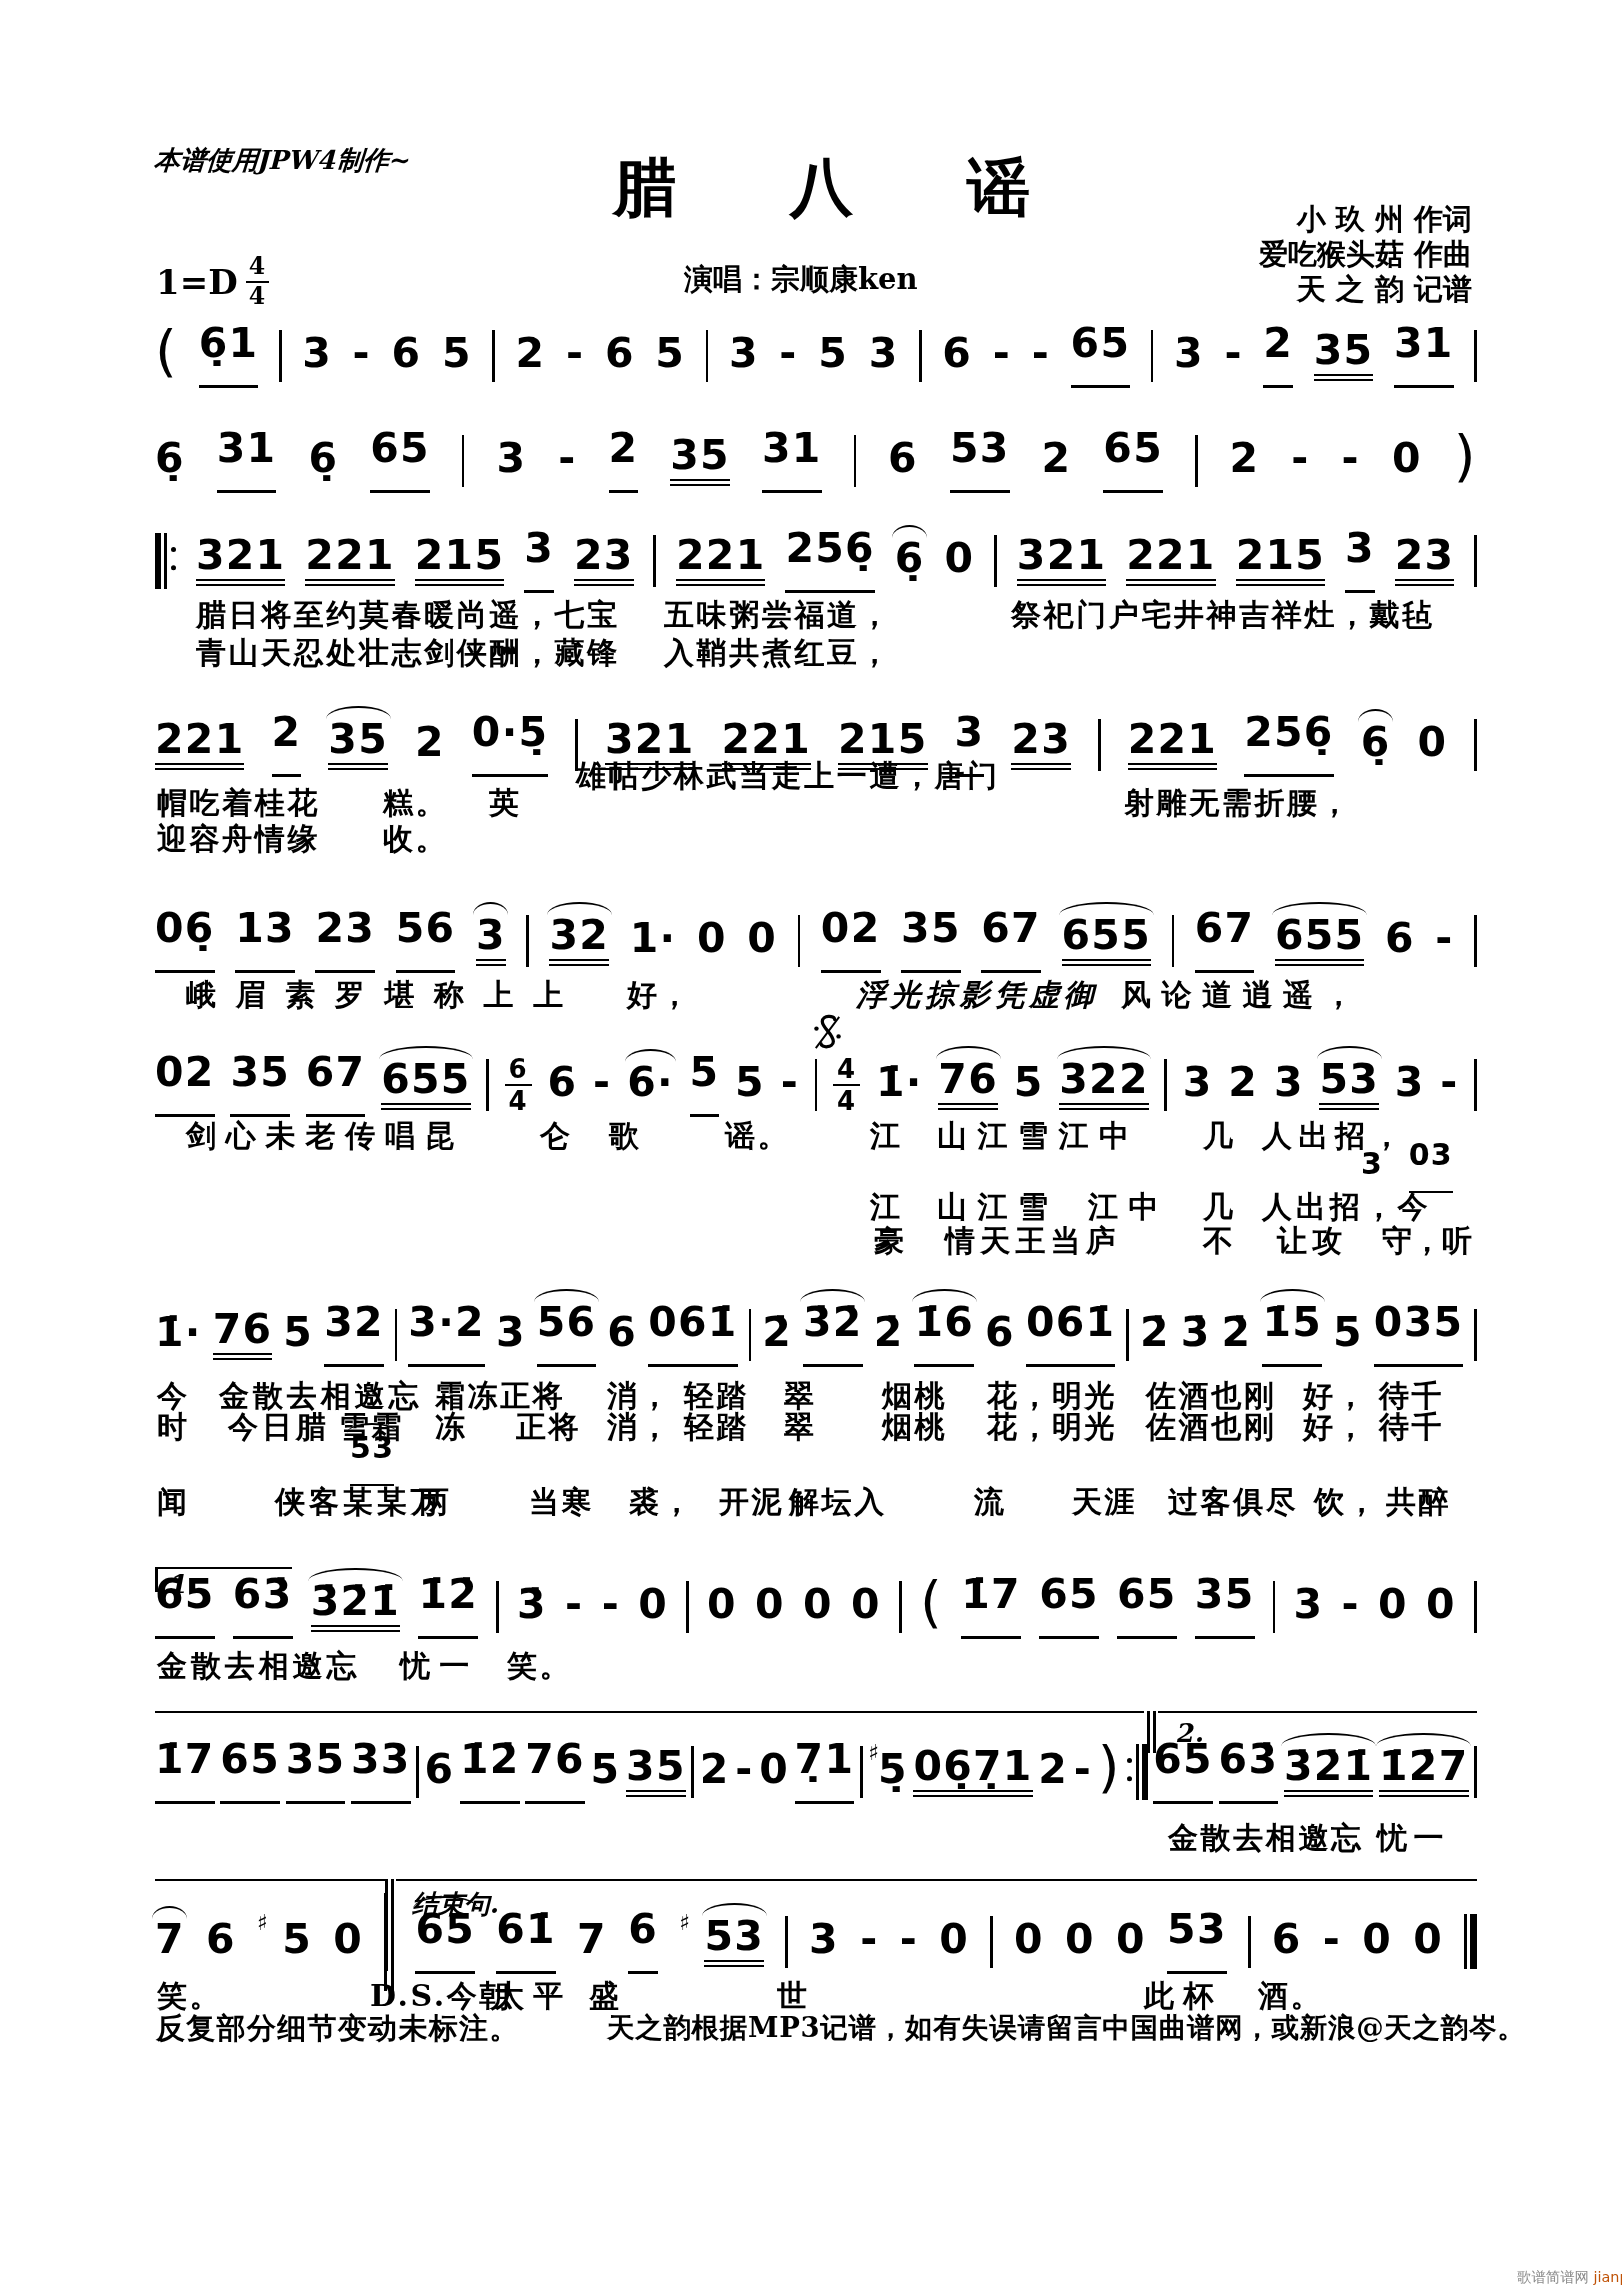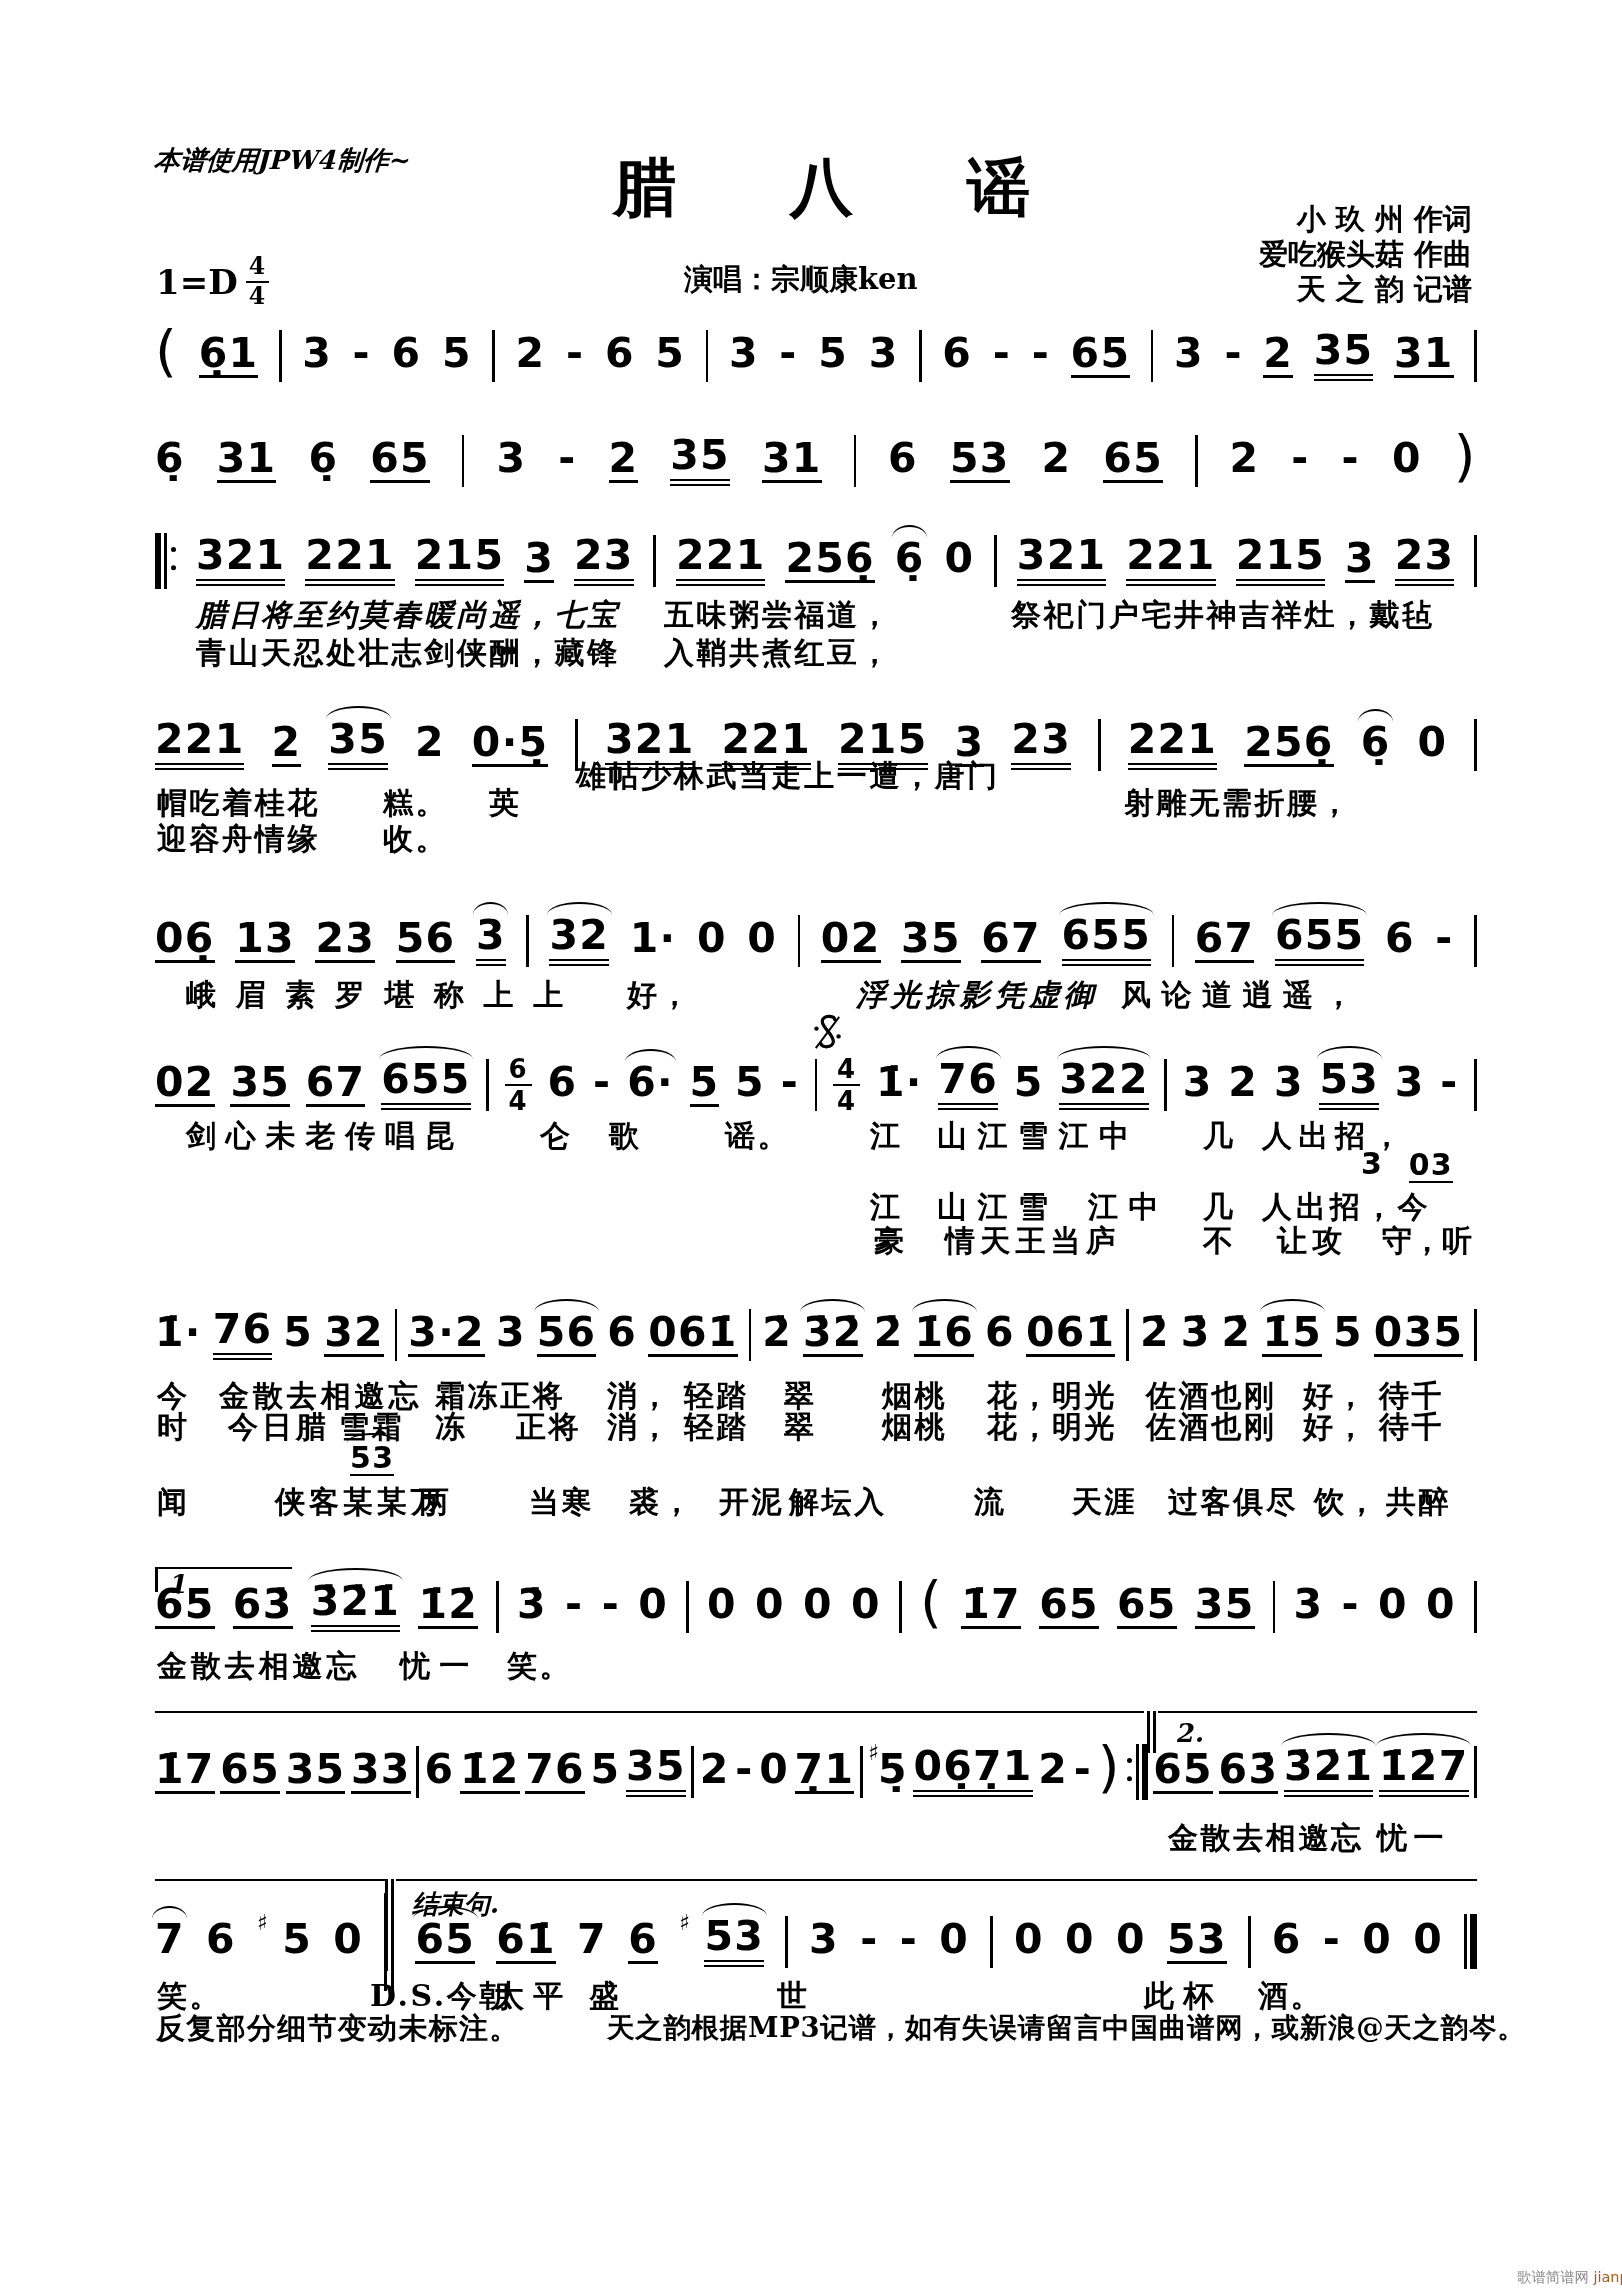--- a/index.html
+++ b/index.html
@@ -18,21 +18,21 @@
   .keysig{left:156px;top:255px;display:flex;align-items:center;gap:7.9px;font-weight:bold;
           font-family:"DejaVu Serif",serif;font-size:34px}
   .frac{display:inline-flex;flex-direction:column;align-items:center;font-size:23.6px;line-height:1}
   .fn{border-bottom:2.6px solid #000;padding:0 3.3px 2px}
   .fd{padding-top:2px}
 
   
   .sys{position:absolute;display:flex;justify-content:space-between;align-items:center;height:65px}
   .tk{font-weight:bold;font-size:41px;line-height:1;position:relative;letter-spacing:1.3px;
       padding-bottom:3.9px;white-space:pre}
-  .u1{border-bottom:3.3px solid #000;padding-bottom:1px}
+  .u1{border-bottom:3.3px solid #000;padding-bottom:21px}
   .u2{border-bottom:7.2px double #000;padding-bottom:2.6px}
   .tie::before{content:"";position:absolute;left:-2.6px;right:-2.6px;top:-13px;height:11px;
       border-top:2.6px solid #000;border-radius:50% 50% 0 0/100% 100% 0 0}
   .bar{width:2.6px;height:52px;background:#000;padding:0}
   .dbar{width:9.8px;height:98px;background:linear-gradient(90deg,#000 0 2.6px,transparent 2.6px 7.2px,#000 7.2px 9.8px);padding:0}
   .endbar{width:12.4px;height:55px;background:linear-gradient(90deg,#000 0 2.6px,transparent 2.6px 5.9px,#000 5.9px 12.4px);padding:0}
   .repl{width:21px;height:56px;position:relative;padding:0;
         background:linear-gradient(90deg,#000 0 5.9px,transparent 5.9px 9.2px,#000 9.2px 11.8px,transparent 11.8px)}
   .repl::after{content:"";position:absolute;left:15.7px;top:14.4px;width:5.2px;height:5.2px;border-radius:50%;
         background:#000;box-shadow:0 18.3px 0 #000}
@@ -376,21 +376,21 @@
       <span class="tk">0</span>
       <span class="tk endbar"></span>
     </div>
     <div class="sys small" style="top: 1145px; left: 1361px; width: 92px;">
       <span class="tk">3</span>
       <span class="tk u1">03</span>
     </div>
     <div class="sys small" style="top: 1438px; left: 350px; width: 56px;">
       <span class="tk u1 tie">53</span>
     </div>
-    <div class="lyr" style="left: 196px; top: 595px; font-style: italic;">腊日将至约莫春暖尚遥，七宝</div>
+    <div class="lyr" style="left: 196px; top: 595px;">腊日将至约莫春暖尚遥，七宝</div>
     <div class="lyr" style="left: 664px; top: 595px;">五味粥尝福道，</div>
     <div class="lyr" style="left: 196px; top: 633px;">青山天忍处壮志剑侠酬，藏锋</div>
     <div class="lyr" style="left: 1011px; top: 595px;">祭祀门户宅井神吉祥灶，戴毡</div>
     <div class="lyr" style="left: 664px; top: 633px;">入鞘共煮红豆，</div>
     <div class="lyr" style="left: 157px; top: 783px;">帽吃着桂花</div>
     <div class="lyr" style="left: 383px; top: 783px;">糕。</div>
     <div class="lyr" style="left: 489px; top: 783px;">英</div>
     <div class="lyr" style="left: 576px; top: 756px;">雄帖少林武当走上一遭，唐门</div>
     <div class="lyr" style="left: 1124px; top: 783px;">射雕无需折腰，</div>
     <div class="lyr" style="left: 157px; top: 819px;">迎容舟情缘</div>

